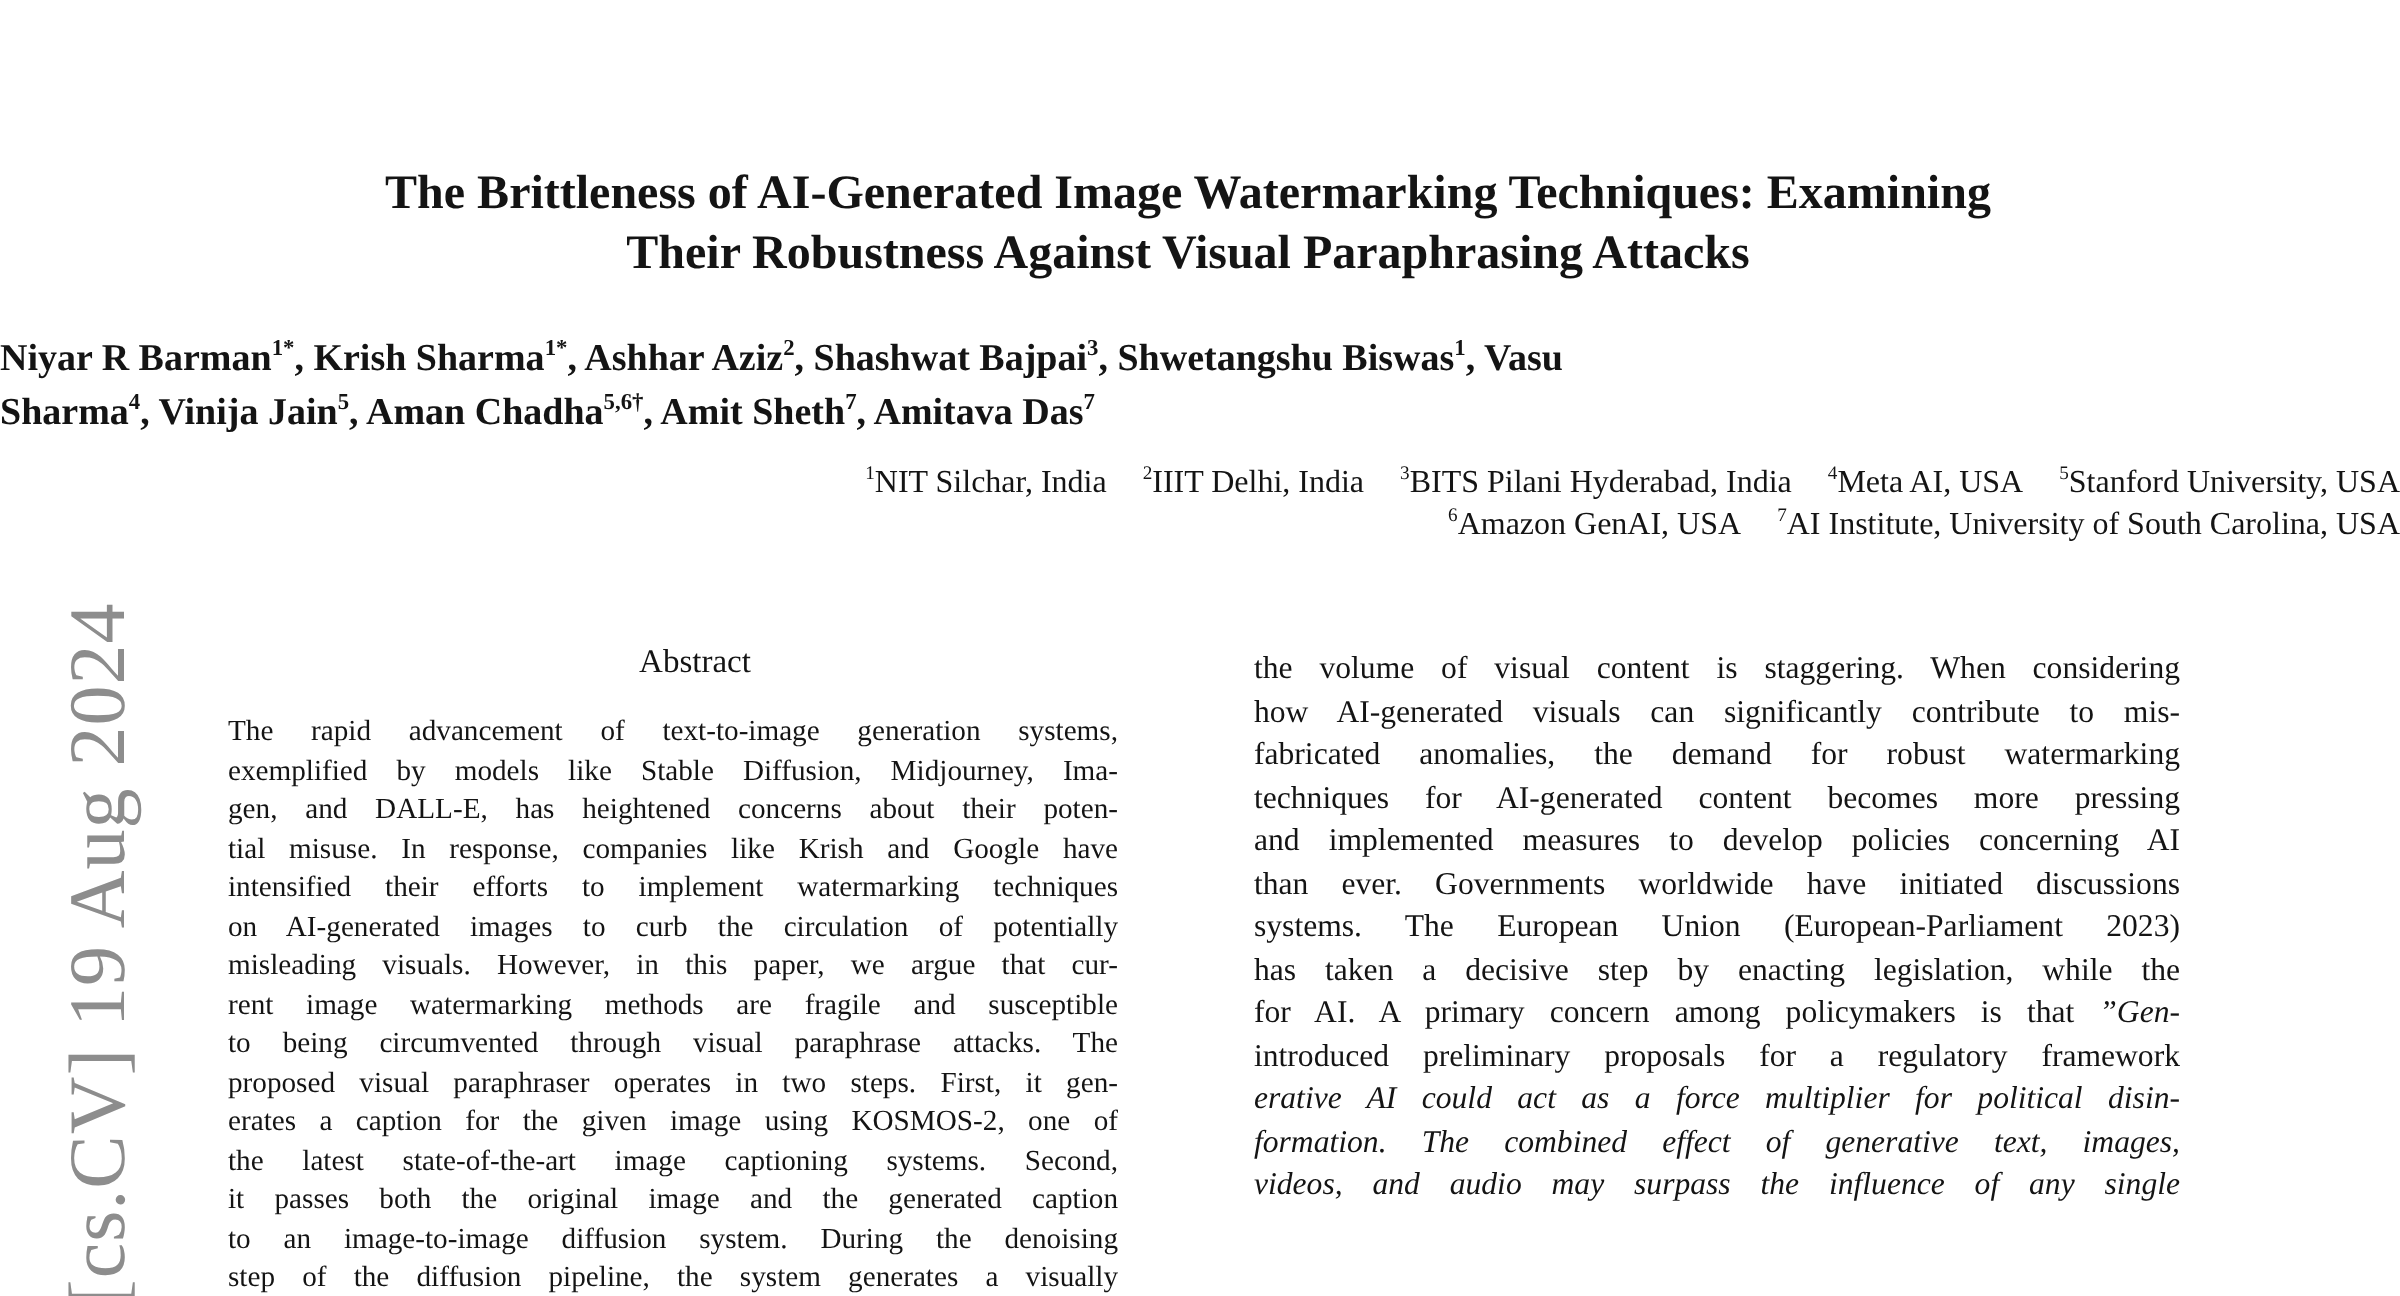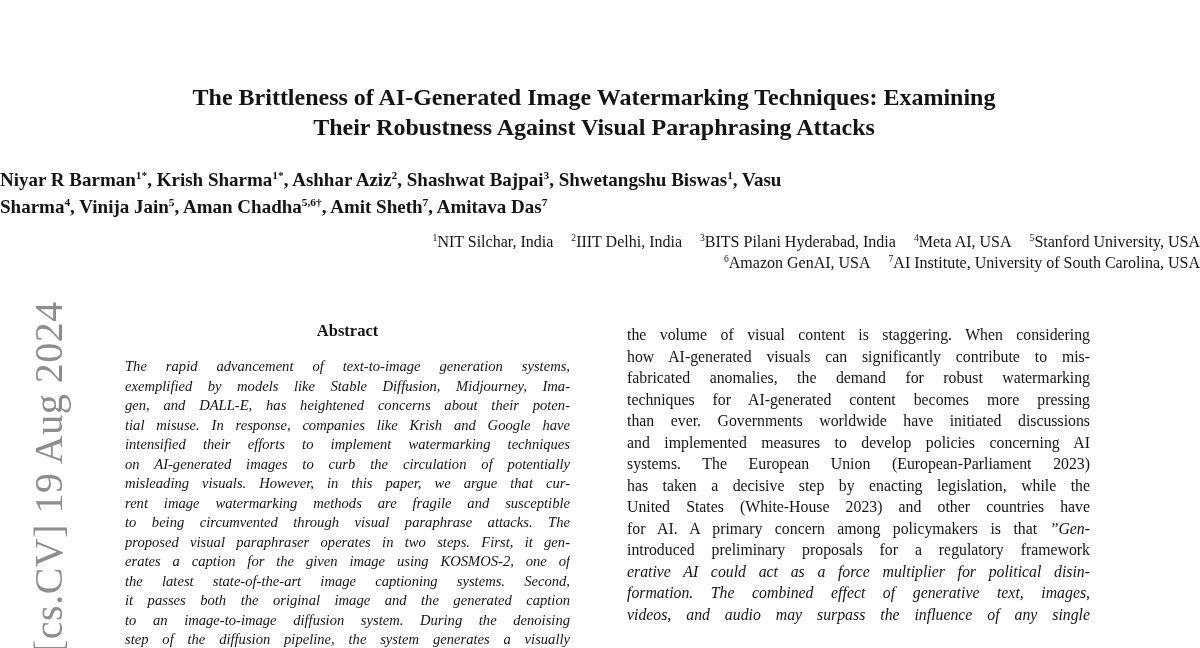--- a/index.html
+++ b/index.html
@@ -27,26 +27,25 @@
     text-align: left; font-weight: bold; font-size: 19px; line-height: 27px;
   }
   .affils-block {
     position: absolute; top: 231px; left: 0; width: 1200px;
     text-align: right; font-size: 16px; line-height: 21px;
   }
   sup { font-size: 60%; line-height: 0; vertical-align: super; }
 
   .abs-heading {
     position: absolute; top: 322px; left: 125px; width: 445px;
-    text-align: center; font-weight: bold; font-size: 16.5px; line-height: 18px;
+    text-align: center; font-weight: normal; font-size: 16.5px; line-height: 18px;
   }
   .col-left {
-    position: absolute; top: 357px; left: 125px; width: 445px;
+    position: absolute; top: 357px; left: 114px; width: 445px;
     font-size: 14.6px;
-    font-style: italic;
   }
   .col-left .jline { line-height: 19.5px; height: 19.5px; }
   .col-right {
     position: absolute; top: 324px; left: 627px; width: 463px;
     font-size: 15.8px;
   }
   .col-right .jline { line-height: 21.5px; height: 21.5px; }
 
   .jline {
     text-align: justify; text-align-last: justify;
@@ -95,25 +94,24 @@
       <div class="jline"><span>it passes both the original image and the generated caption</span></div>
       <div class="jline"><span>to an image-to-image diffusion system. During the denoising</span></div>
       <div class="jline"><span>step of the diffusion pipeline, the system generates a visually</span></div>
     </div>
 
   <div class="col-right">
       <div class="jline"><span>the volume of visual content is staggering. When considering</span></div>
       <div class="jline"><span>how AI-generated visuals can significantly contribute to mis-</span></div>
       <div class="jline"><span>fabricated anomalies, the demand for robust watermarking</span></div>
       <div class="jline"><span>techniques for AI-generated content becomes more pressing</span></div>
+      <div class="jline"><span>and implemented measures to develop policies concerning AI</span></div>
       <div class="jline"><span>than ever. Governments worldwide have initiated discussions</span></div>
-      <div class="jline"><span>and implemented measures to develop policies concerning AI</span></div>
       <div class="jline"><span>systems. The European Union (European-Parliament 2023)</span></div>
       <div class="jline"><span>has taken a decisive step by enacting legislation, while the</span></div>
-      <div class="jline"><span>United States (White-House 2023) and other countries have</span></div>
       <div class="jline"><span>for AI. A primary concern among policymakers is that </span><span class="it">”Gen-</span></div>
       <div class="jline"><span>introduced preliminary proposals for a regulatory framework</span></div>
       <div class="jline"><span class="it">erative AI could act as a force multiplier for political disin-</span></div>
       <div class="jline"><span class="it">formation. The combined effect of generative text, images,</span></div>
       <div class="jline"><span class="it">videos, and audio may surpass the influence of any single</span></div>
     </div>
 
 </div>
 
 </body></html>

